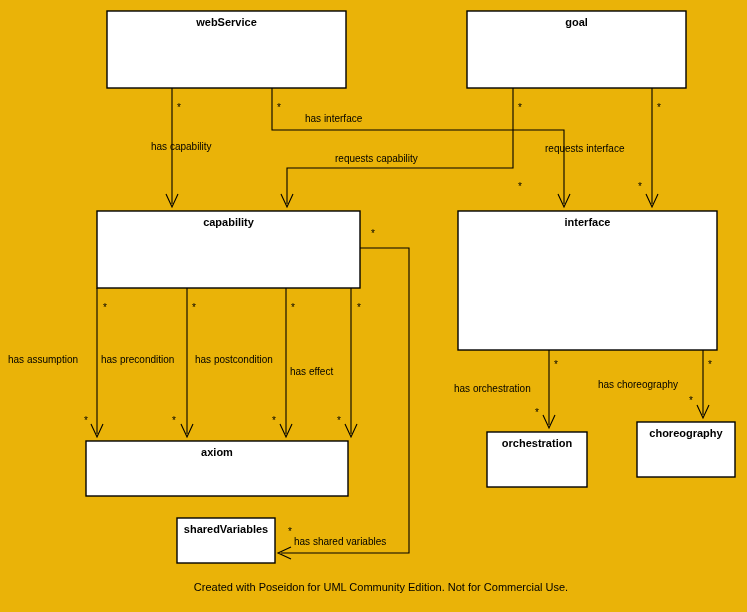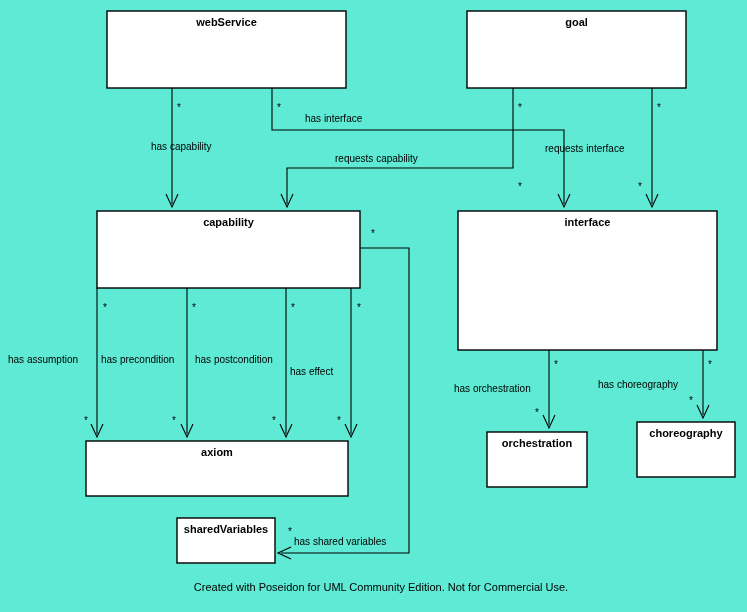--- a/index.html
+++ b/index.html
@@ -7,21 +7,21 @@
     padding: 0;
     background: #ffffff;
   }
   body {
     font-family: "Liberation Sans", sans-serif;
   }
   #diagram-root {
     position: relative;
     width: 747px;
     height: 612px;
-    background: #5eead4;
+    background: #eab308;
     overflow: hidden;
   }
   svg#uml-canvas {
     position: absolute;
     left: 0;
     top: 0;
     width: 747px;
     height: 612px;
     display: block;
   }

